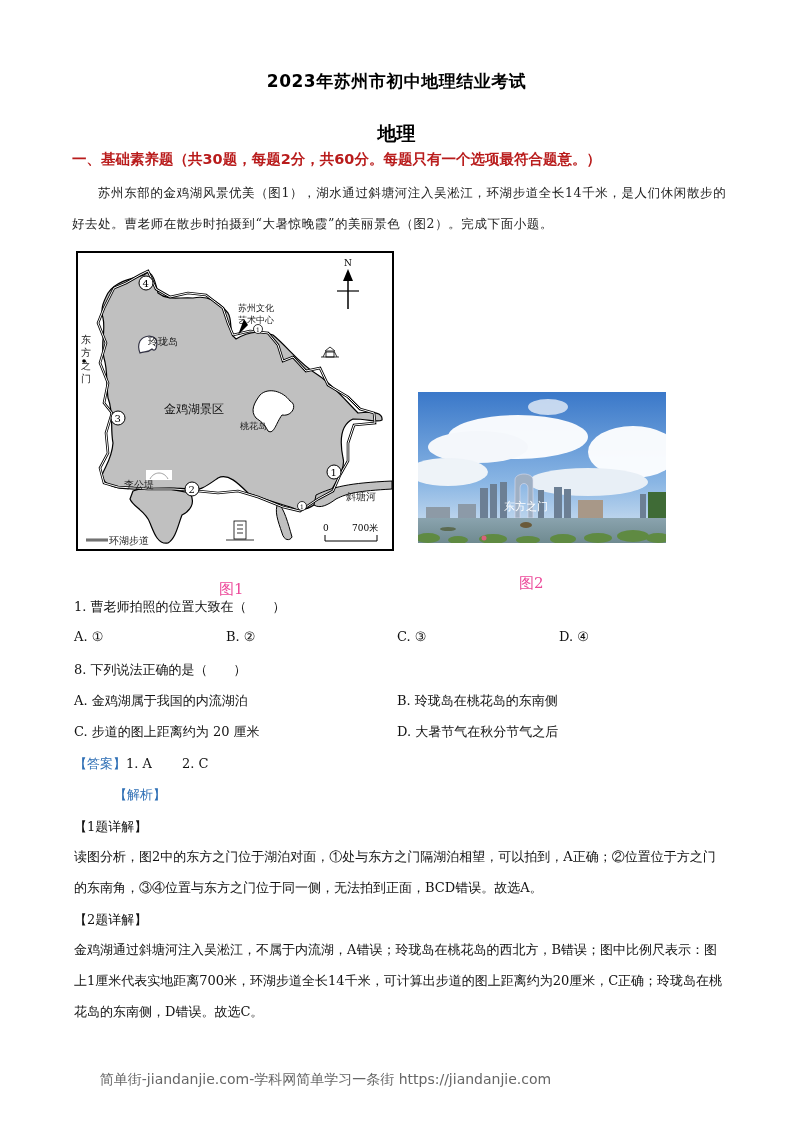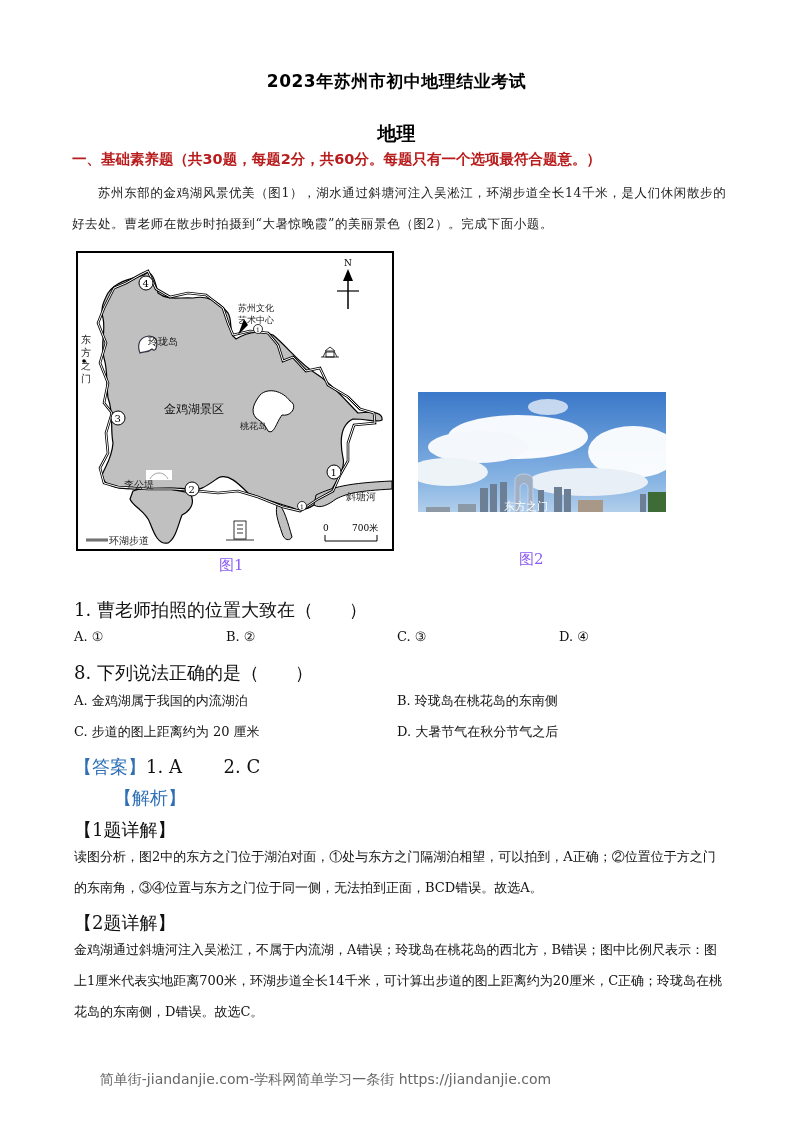--- a/index.html
+++ b/index.html
@@ -3,28 +3,28 @@
 <meta charset="utf-8">
 <style>
   * { box-sizing: border-box; margin: 0; padding: 0; }
   html, body { width: 793px; height: 1122px; background: #ffffff; }
   body { position: relative; font-family: "DejaVu Serif", "Liberation Serif", serif; color: #111; overflow: hidden; }
   .abs { position: absolute; }
   .title { left: 0; width: 793px; text-align: center; top: 70px; font-family: "DejaVu Sans", "Liberation Sans", sans-serif; font-weight: bold; font-size: 17px; letter-spacing: 0.5px; color: #000; }
   .subtitle { left: 0; width: 793px; text-align: center; top: 113px; font-family: "DejaVu Sans", "Liberation Sans", sans-serif; font-weight: bold; font-size: 19px; color: #000; margin-top: 8px; }
   .section { left: 72px; top: 150px; font-family: "DejaVu Sans", "Liberation Sans", sans-serif; font-weight: bold; font-size: 14.5px; color: #b91c1c; white-space: nowrap; }
   .para { left: 72px; width: 660px; font-size: 12.5px; line-height: 31px; top: 177px; text-indent: 26px; color: #222; letter-spacing: 0.6px; }
-  .line { left: 74px; font-size: 18px; color: #111; white-space: nowrap; }
+  .line { left: 74px; font-size: 13px; color: #111; white-space: nowrap; }
   .opt { font-size: 13px; color: #111; white-space: nowrap; text-align: center; }
   .blue { color: #2e6fb5; }
   .expl { left: 74px; width: 650px; font-size: 13px; line-height: 31px; color: #111; }
   .footer { left: 0; width: 651px; text-align: center; top: 1071px; font-family: "DejaVu Sans", "Liberation Sans", sans-serif; font-size: 14px; color: #666; }
   .map { left: 76px; top: 251px; width: 318px; height: 300px; border: 2px solid #000; background: #fff; overflow: hidden; }
-  .photo { left: 418px; top: 392px; width: 248px; height: 120px; overflow: hidden; }
-  .fig-cap { font-size: 15px; color: #8b5cf6; }
+  .photo { left: 418px; top: 392px; width: 248px; height: 151px; overflow: hidden; }
+  .fig-cap { font-size: 15px; color: #ec4899; margin-top: 24px; }
   svg text { font-family: "DejaVu Serif", "Liberation Serif", serif; }
 </style>
 </head>
 <body>
 
 <div class="abs title">2023年苏州市初中地理结业考试</div>
 <div class="abs subtitle">地理</div>
 <div class="abs section">一、基础素养题（共30题，每题2分，共60分。每题只有一个选项最符合题意。）</div>
 <div class="abs para">苏州东部的金鸡湖风景优美（图1），湖水通过斜塘河注入吴淞江，环湖步道全长14千米，是人们休闲散步的好去处。曹老师在散步时拍摄到“大暑惊晚霞”的美丽景色（图2）。完成下面小题。</div>
 

